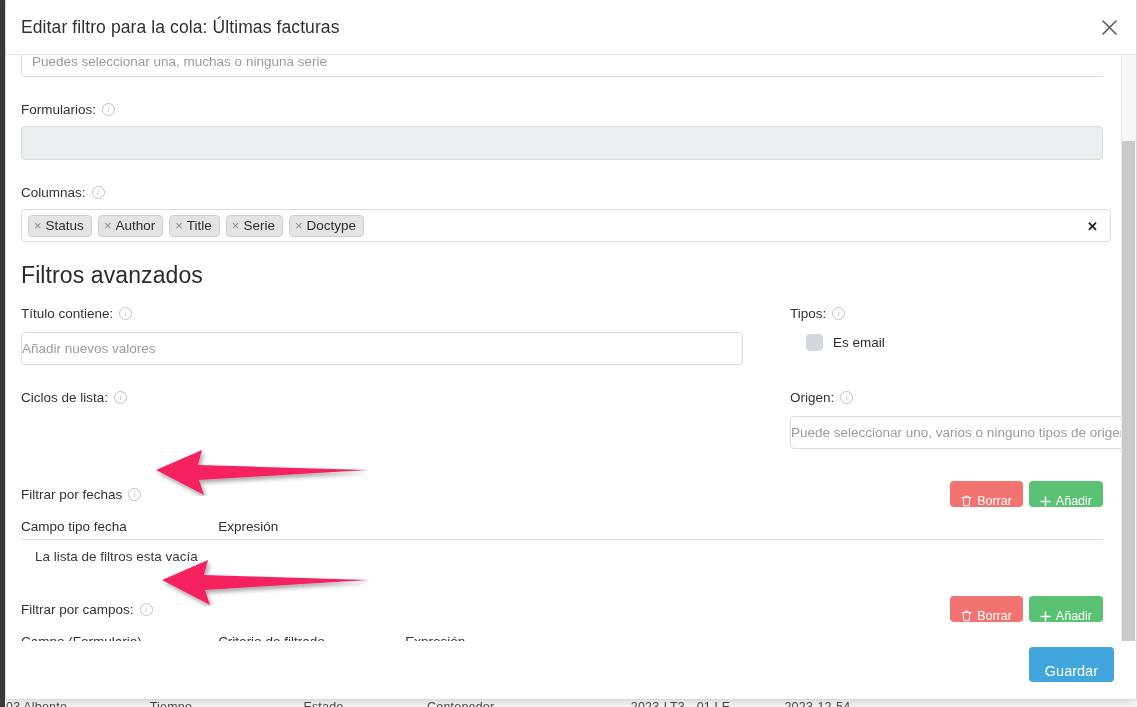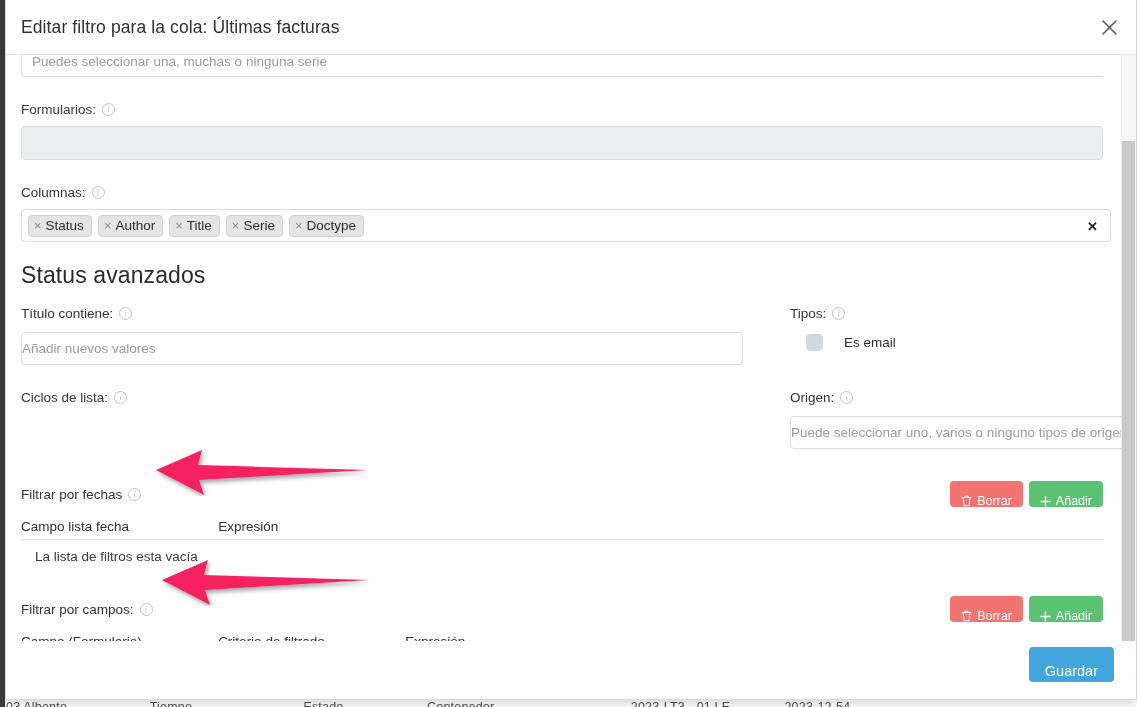--- a/index.html
+++ b/index.html
@@ -253,21 +253,21 @@
   .two-col {
     display: flex;
     gap: 0;
   }
   .col-left  { width: 750px; flex: 0 0 750px; }
   .col-right { flex: 1 1 auto; padding-left: 19px; }
 
   .checkbox-row {
     display: flex;
     align-items: center;
-    gap: 21px;
+    gap: 10px;
     padding-left: 16px;
   }
   .checkbox-box {
     width: 17px; height: 17px;
     border-radius: 4px;
     background: #d4d7dc;
     border: 1px solid #d4d7dc;
     cursor: pointer;
     flex: 0 0 17px;
   }
@@ -424,21 +424,21 @@
           </span>
           <span class="tag">
             <span class="tag-x">×</span>
             <span>Doctype</span>
           </span>
           <span class="tag-clear-all">✕</span>
         </div>
 
         <div class="spacer-20"></div>
 
-        <div class="section-title">Status avanzados</div>
+        <div class="section-title">Filtros avanzados</div>
 
         <div class="spacer-16"></div>
 
         <div class="two-col">
           <div class="col-left">
             <div class="field-label">
               <span>Título contiene:</span>
               <span class="info-icon">i</span>
             </div>
             <div class="spacer-10"></div>
@@ -505,21 +505,21 @@
 
         <div class="spacer-12"></div>
 
         <table class="ftable">
           <colgroup>
               <col style="width:190px">
               <col style="width:880px">
             </colgroup>
           <thead>
             <tr>
-              <th>Campo lista fecha</th>
+              <th>Campo tipo fecha</th>
               <th class="pad">Expresión</th>
             </tr>
           </thead>
         </table>
         <div class="empty-msg">La lista de filtros esta vacía</div>
 
         <div class="spacer-24"></div>
         <div class="spacer-8"></div>
 
         <div class="filter-head">

